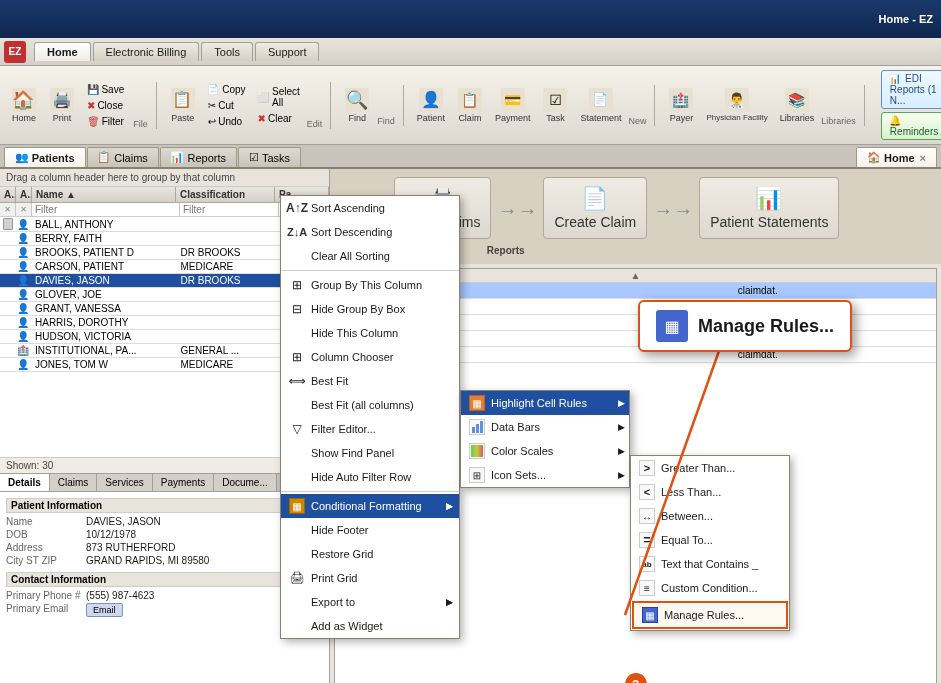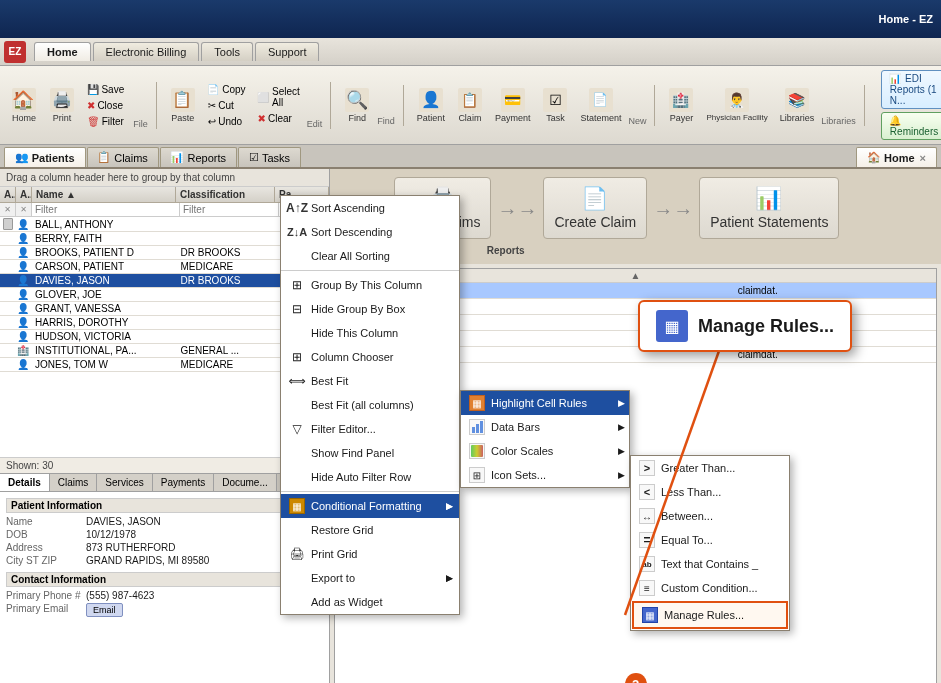--- a/index.html
+++ b/index.html
@@ -559,20 +559,24 @@
     <span>Hide Auto Filter Row</span>
   </div>
   <div class="cm-sep"></div>
   <div class="cm-item highlighted has-sub" style="background:#1e4fa0; color:white;">
     <span class="cm-icon" style="background:#cc8800; border:1px solid #996600; color:white; font-size:10px;">▦</span>
     <span>Conditional Formatting</span>
     <span style="position:absolute; right:6px; font-size:9px;">▶</span>
   </div>
   <div class="cm-item">
     <span class="cm-icon"></span>
+    <span>Hide Footer</span>
+  </div>
+  <div class="cm-item">
+    <span class="cm-icon"></span>
     <span>Restore Grid</span>
   </div>
   <div class="cm-item">
     <span class="cm-icon">🖨</span>
     <span>Print Grid</span>
   </div>
   <div class="cm-item has-sub">
     <span class="cm-icon"></span>
     <span>Export to</span>
     <span style="position:absolute; right:6px; font-size:9px;">▶</span>

